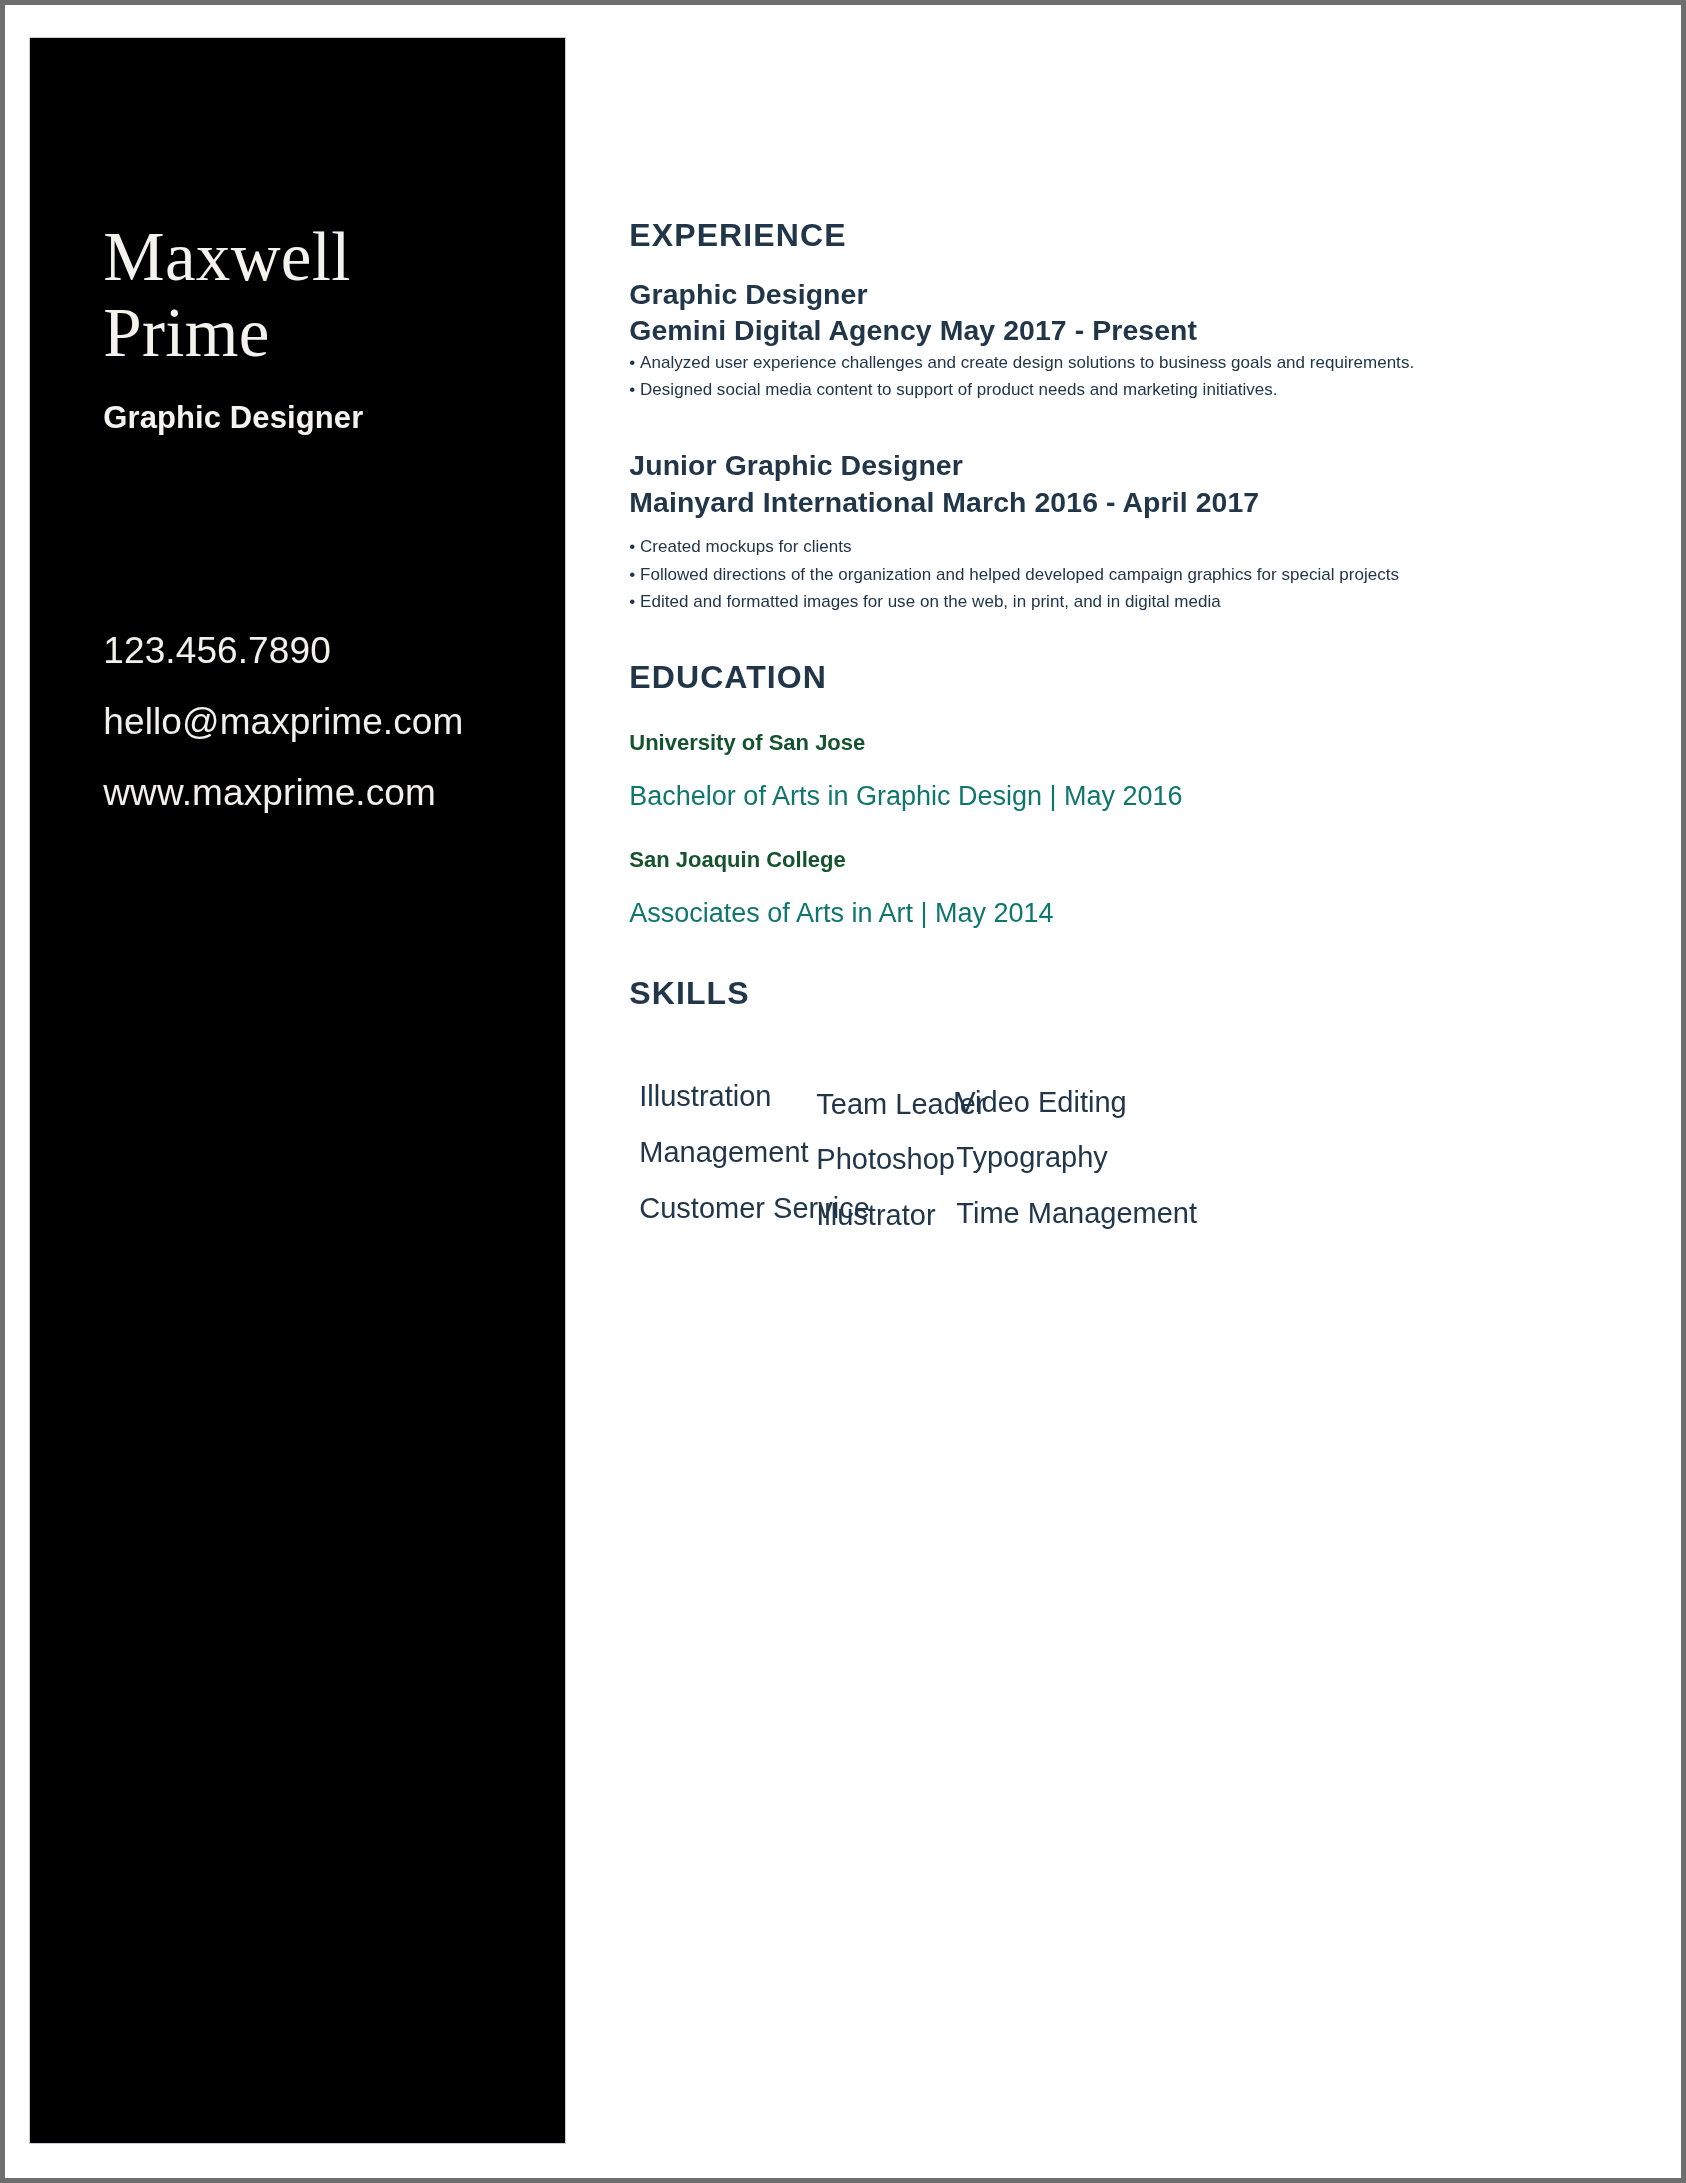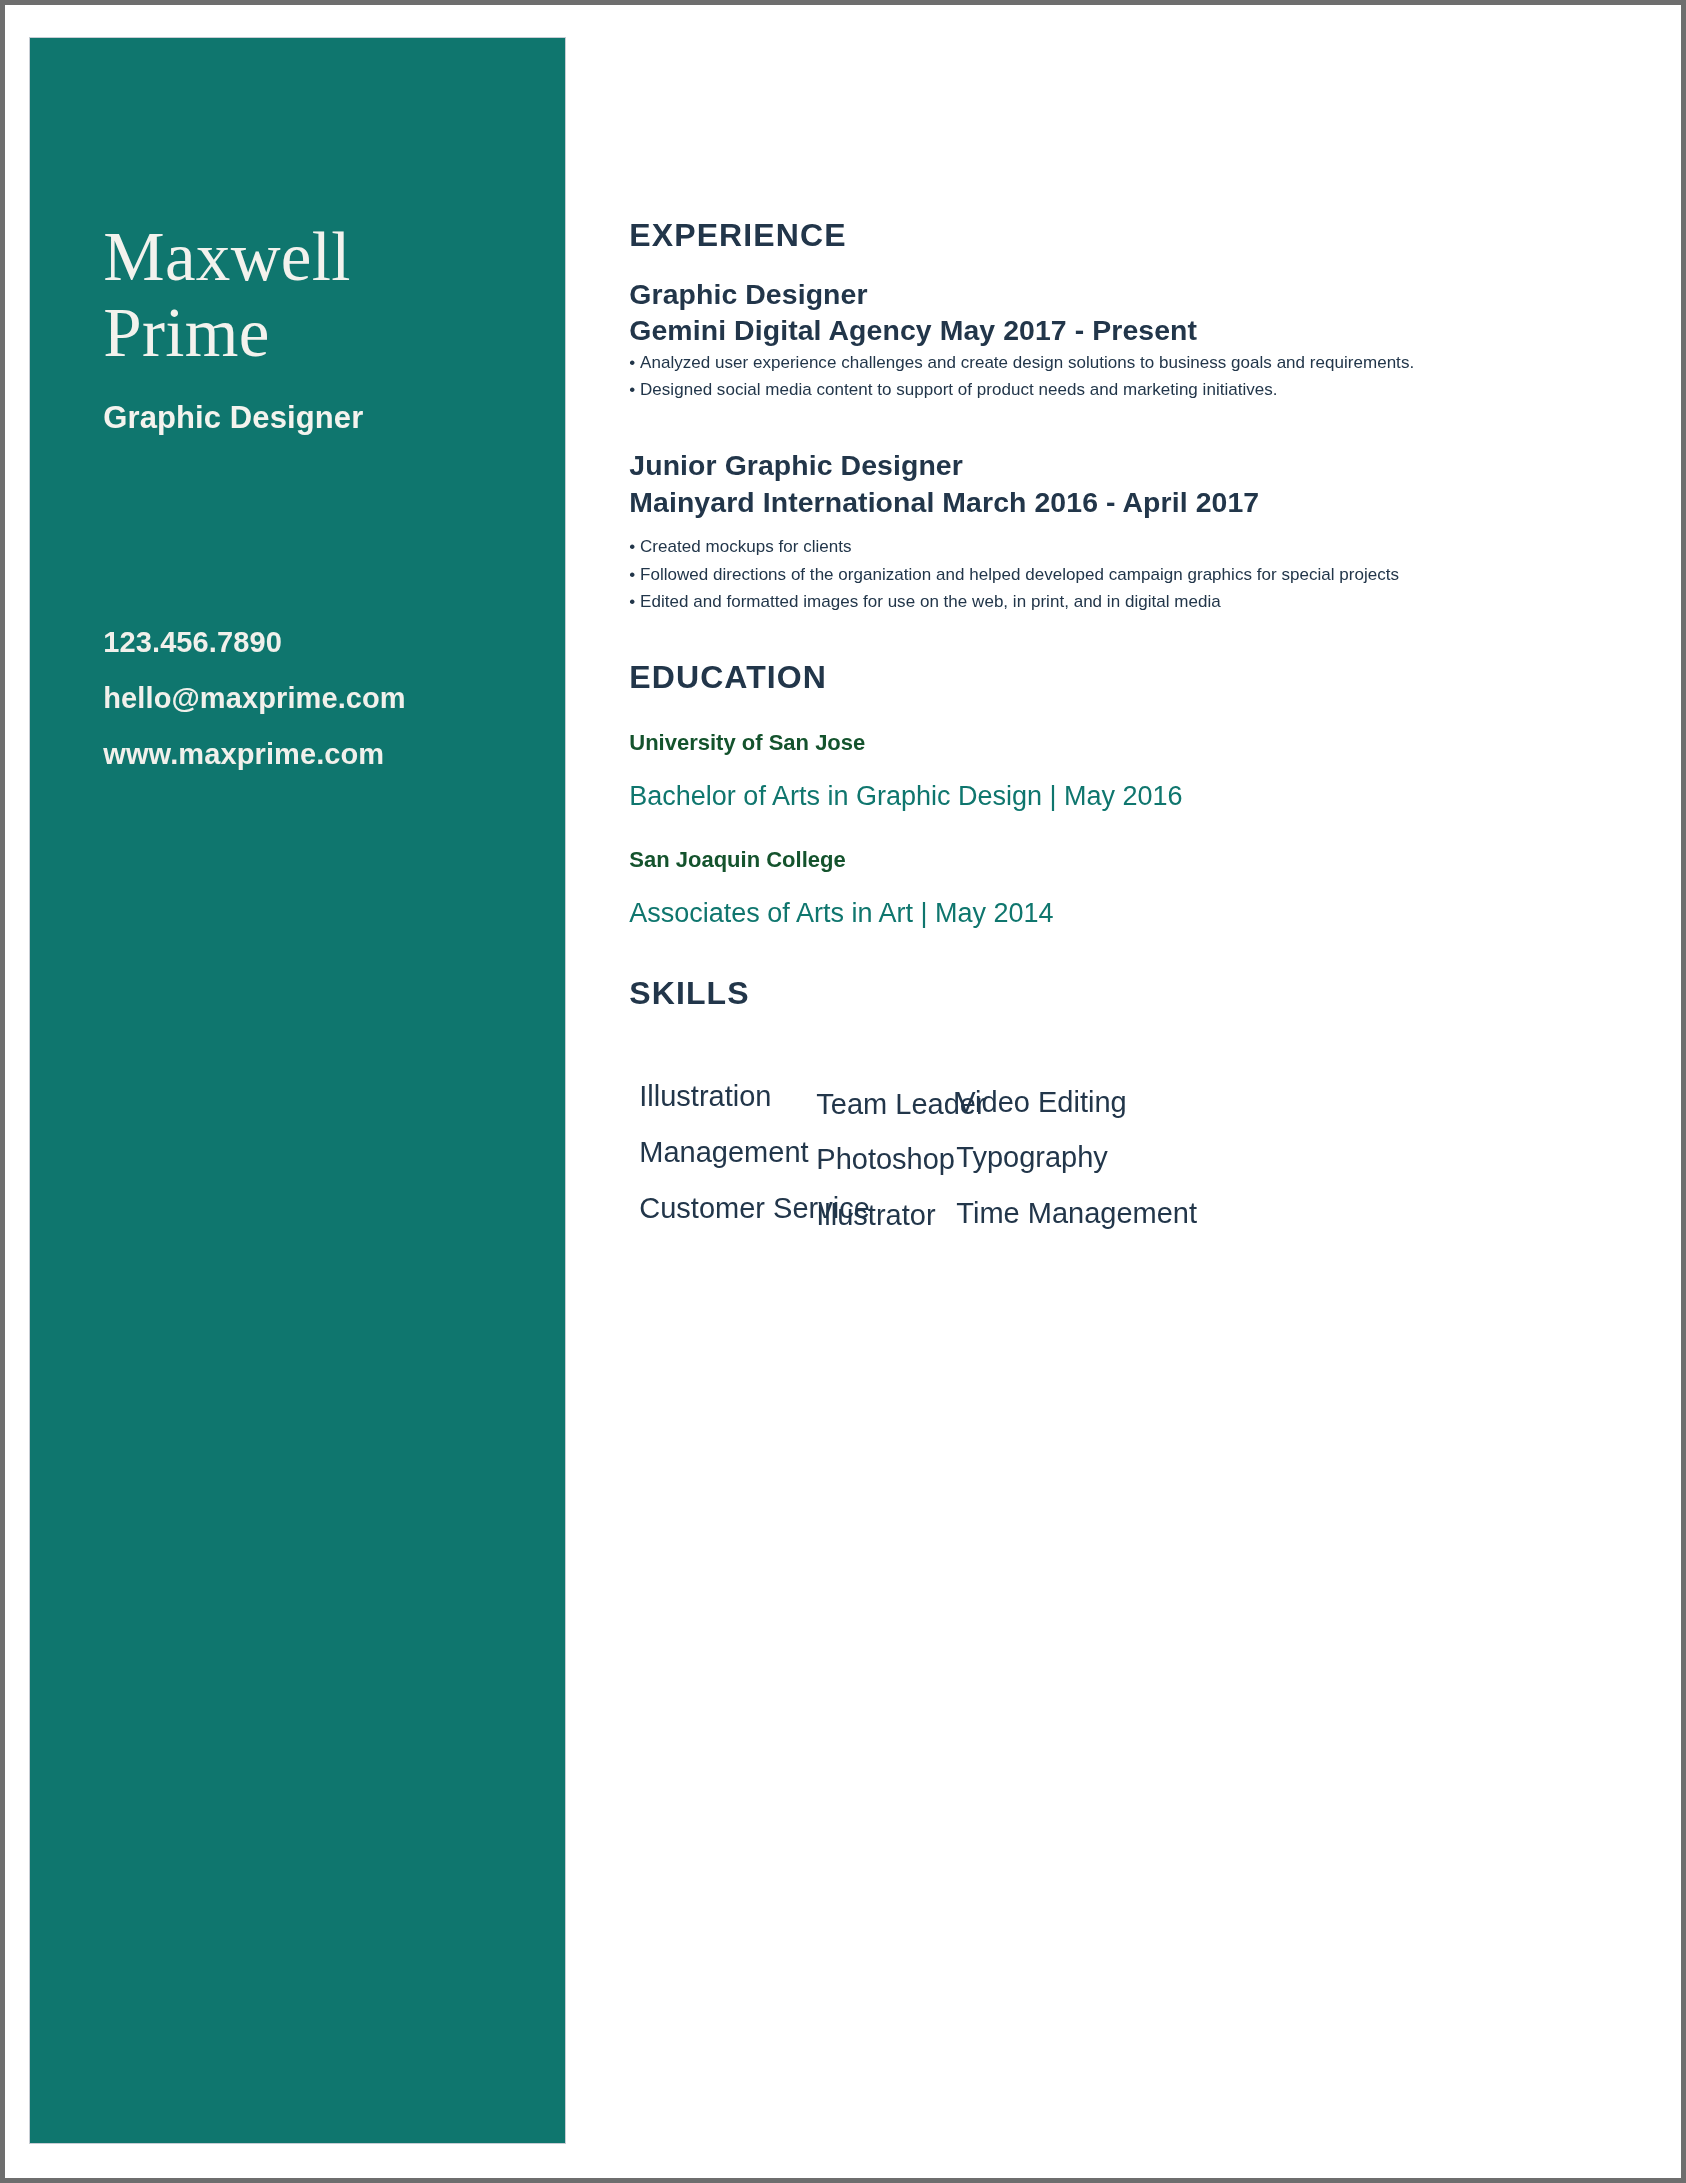--- a/index.html
+++ b/index.html
@@ -23,21 +23,21 @@
     overflow: hidden;
   }
 
   
   #sidebar {
     position: absolute;
     left: 24px;
     top: 32px;
     width: 537px;
     height: 2107px;
-    background: #0f766e;
+    background: #000000;
     border: 1.3px solid #c7cdd4;
     overflow: hidden;
   }
 
   #identity {
     position: absolute;
     left: 73px;
     top: 182px;
     width: 437px;
   }
@@ -62,23 +62,23 @@
 
   #contact {
     position: absolute;
     left: 73px;
     top: 577px;
     width: 450px;
   }
 
   .contact-line {
     font-family: "Liberation Sans", sans-serif;
-    font-size: 29px;
+    font-size: 37px;
     line-height: 1.92;
-    font-weight: 700;
+    font-weight: 400;
     color: #f1f0eb;
     letter-spacing: 0.1px;
   }
 
   
   #content {
     position: absolute;
     left: 624px;
     top: 212px;
     width: 966px;

